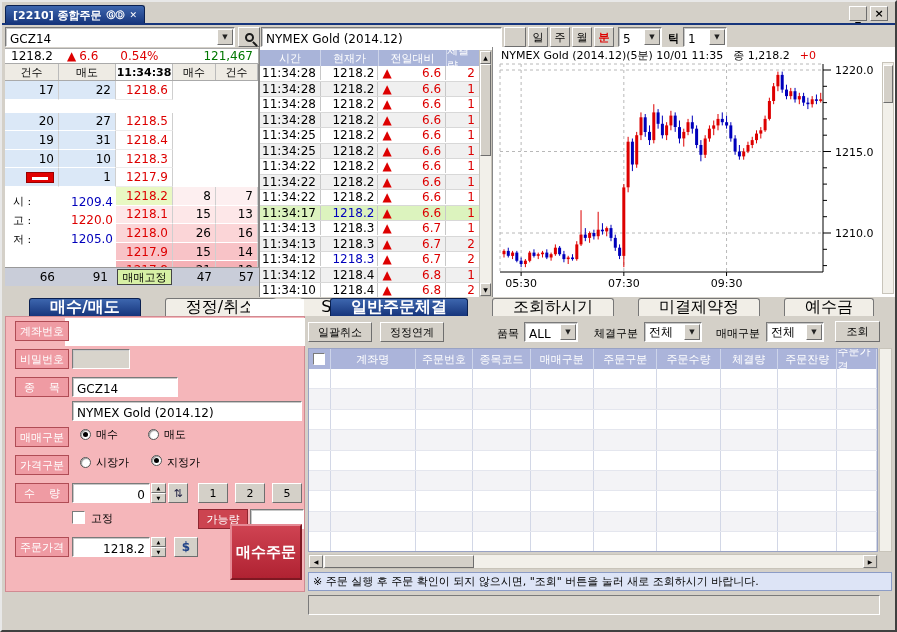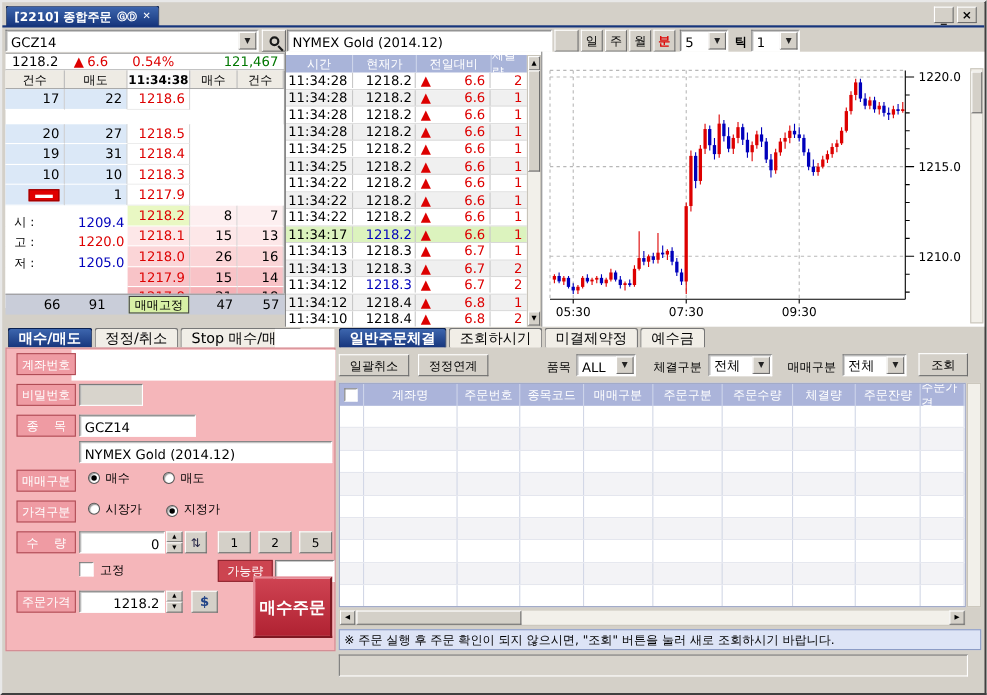--- a/index.html
+++ b/index.html
@@ -7,21 +7,21 @@
   .window{position:relative;width:897px;height:632px;background:#d4d0c8;border:2px solid;border-color:#e8e8e8 #404040 #404040 #e8e8e8;overflow:hidden;font-size:11px;color:#000;}
   .abs{position:absolute;}
   .bev-out{border:1px solid;border-color:#fff #6e6e6e #6e6e6e #fff;background:#d4d0c8;}
   .bev-in{border:1px solid;border-color:#7a7a7a #fff #fff #7a7a7a;background:#fff;}
   .btn{display:flex;align-items:center;justify-content:center;cursor:default;font-size:11px;}
   .titletab{background:linear-gradient(#3d66ae,#16357c);color:#fff;font-weight:bold;display:flex;align-items:center;gap:5px;padding:0 7px;border:1px solid #0a2050;border-bottom:none;border-radius:3px 3px 0 0;font-size:11px;}
   .inp{background:#fff;border:1px solid;border-color:#7a7a7a #fff #fff #7a7a7a;box-shadow:inset 1px 1px 0 #c8c8c8;display:flex;align-items:flex-end;padding:0 4px;font-size:12px;}
   .combo-arrow{position:absolute;right:1px;top:1px;bottom:1px;width:16px;display:flex;align-items:center;justify-content:center;font-size:7px;color:#222;}
   .hdr-cell{color:#fff;display:flex;align-items:center;justify-content:center;border-right:1px solid #cdd4ea;overflow:hidden;}
   .num{font-size:12px;}
-  .tab{height:18px;display:flex;align-items:center;justify-content:center;padding:0 9px;border:1px solid #777;border-bottom:none;border-radius:3px 3px 0 0;background:#f1eee7;font-size:13px;}
+  .tab{height:18px;display:flex;align-items:center;justify-content:center;padding:0 20px;border:1px solid #777;border-bottom:none;border-radius:3px 3px 0 0;background:#f1eee7;font-size:16px;margin-left:22px;}
   .tab.active{background:linear-gradient(#3d66ae,#16357c);color:#fff;font-weight:bold;border-color:#0a2050;}
   .plabel{background:#ef9ba3;border:1px solid #b04c55;color:#fff;display:flex;align-items:center;justify-content:center;white-space:pre;font-size:11px;}
   .radio{width:11px;height:11px;border-radius:50%;background:#fff;border:1px solid #555;box-shadow:inset 1px 1px 1px #9a9a9a;position:relative;display:inline-block;}
   .radio.on::after{content:"";position:absolute;left:2px;top:2px;width:5px;height:5px;border-radius:50%;background:#000;}
   .spin{display:flex;flex-direction:column;width:15px;}
   .spin .btn{flex:1;font-size:5px;padding:0;}
   .mag{position:relative;width:9px;height:9px;border:2px solid #1a1a1a;border-radius:50%;}
   .mag::after{content:"";position:absolute;width:6px;height:2px;background:#1a1a1a;transform:rotate(45deg);left:5px;top:8px;}
   .scroll-track{background:#f2f0ea;border:1px solid #c8c4ba;}
   .thumb{background:#d4d0c8;border:1px solid;border-color:#fff #6e6e6e #6e6e6e #fff;}
@@ -164,21 +164,21 @@
           <span class="num" style="margin-left:auto;color:#dd0000;">1220.0</span>
         </div>
         <div style="display:flex;height:18.6px;align-items:center;">
           <span style="margin-left:8px;">저 :</span>
           <span class="num" style="margin-left:auto;color:#0000bb;">1205.0</span>
         </div>
       </div>
     </div>
   <div class="abs" style="left:3px;top:265px;width:254px;height:19px;background:#c9cdd9;border-top:1px solid #999;display:flex;align-items:center;" id="ob-totals">
       <div class="num" style="width:54px;text-align:right;padding-right:4px;">66</div>
-      <div class="num" style="width:57px;text-align:right;padding-right:20px;">91</div>
+      <div class="num" style="width:57px;text-align:right;padding-right:8px;">91</div>
       <div style="width:57px;display:flex;justify-content:center;">
         <div class="btn" style="width:55px;height:16px;background:#d7f0a5;border:1px solid #444;">매매고정</div>
       </div>
       <div class="num" style="width:43px;text-align:right;padding-right:4px;">47</div>
       <div class="num" style="width:42px;text-align:right;padding-right:4px;">57</div>
     </div>
 
   <div class="abs" style="left:257px;top:45px;width:233px;height:250px;background:#fff;border-left:1px solid #888;">
     <div id="tick-header" style="position:absolute;left:0;top:3px;right:1px;height:16px;background:#a9b4d9;display:flex;">
         <div class="hdr-cell" style="width:61px;">시간</div>
@@ -324,20 +324,25 @@
         </div>
       </div>
     <div class="abs scroll-track" style="right:0;top:3px;width:13px;bottom:0;">
       <div class="btn thumb" style="height:13px;font-size:6px;">▲</div>
       <div class="thumb" style="height:92px;"></div>
       <div class="btn thumb" style="position:absolute;bottom:0;left:0;right:0;height:13px;font-size:6px;">▼</div>
     </div>
   </div>
 
   <div class="abs" style="left:490px;top:45px;width:403px;height:250px;background:#fff;border-left:1px solid #888;">
+    <div style="position:absolute;left:8px;top:2px;right:70px;height:13px;display:flex;align-items:center;gap:10px;font-size:11px;white-space:nowrap;overflow:hidden;">
+      <span>NYMEX Gold (2014.12)(5분) 10/01 11:35</span>
+      <span>종 1,218.2</span>
+      <span style="color:#dd0000;">+0</span>
+    </div>
     <svg id="chart-svg" width="403" height="250" style="position:absolute;left:0;top:0;">
         <line x1="7" y1="17" x2="330" y2="17" stroke="#b8b8b8" stroke-dasharray="3,3"></line>
         <line x1="7" y1="17" x2="7" y2="225" stroke="#b8b8b8" stroke-dasharray="3,3"></line>
         <line x1="7" y1="23" x2="330" y2="23" stroke="#b8b8b8" stroke-dasharray="3,3"></line>
         <text x="342" y="27" font-size="11">1220.0</text>
         <line x1="7" y1="104.5" x2="330" y2="104.5" stroke="#b8b8b8" stroke-dasharray="3,3"></line>
         <text x="342" y="108.5" font-size="11">1215.0</text>
         <line x1="7" y1="186" x2="330" y2="186" stroke="#b8b8b8" stroke-dasharray="3,3"></line>
         <text x="342" y="190" font-size="11">1210.0</text>
         <line x1="330" y1="218.60000000000002" x2="334" y2="218.60000000000002" stroke="#000"></line>
@@ -551,21 +556,21 @@
 
     <div class="abs plabel" style="left:9px;top:110px;width:54px;height:20px;">매매구분</div>
     <div class="abs" id="side-radios" style="left:74px;top:109px;height:16px;display:flex;gap:30px;align-items:center;">
         <label style="display:flex;align-items:center;gap:5px;"><span class="radio on"></span>매수</label>
         <label style="display:flex;align-items:center;gap:5px;"><span class="radio"></span>매도</label>
       </div>
 
     <div class="abs plabel" style="left:9px;top:138px;width:54px;height:20px;">가격구분</div>
     <div class="abs" id="ptype-radios" style="left:74px;top:137px;height:16px;display:flex;gap:22px;align-items:center;">
         <label style="display:flex;align-items:center;gap:5px;"><span class="radio"></span>시장가</label>
-        <label style="display:flex;align-items:flex-end;gap:5px;"><span class="radio on"></span>지정가</label>
+        <label style="display:flex;align-items:flex-start;gap:5px;"><span class="radio on"></span>지정가</label>
       </div>
 
     <div class="abs plabel" style="left:9px;top:166px;width:54px;height:20px;">수    량</div>
     <div class="abs inp" style="left:66px;top:166px;width:78px;height:20px;justify-content:flex-end;">
         <span>0</span>
       </div>
     <div class="abs spin" style="left:145px;top:166px;height:20px;">
       <div class="btn bev-out">▲</div>
       <div class="btn bev-out">▼</div>
     </div>

